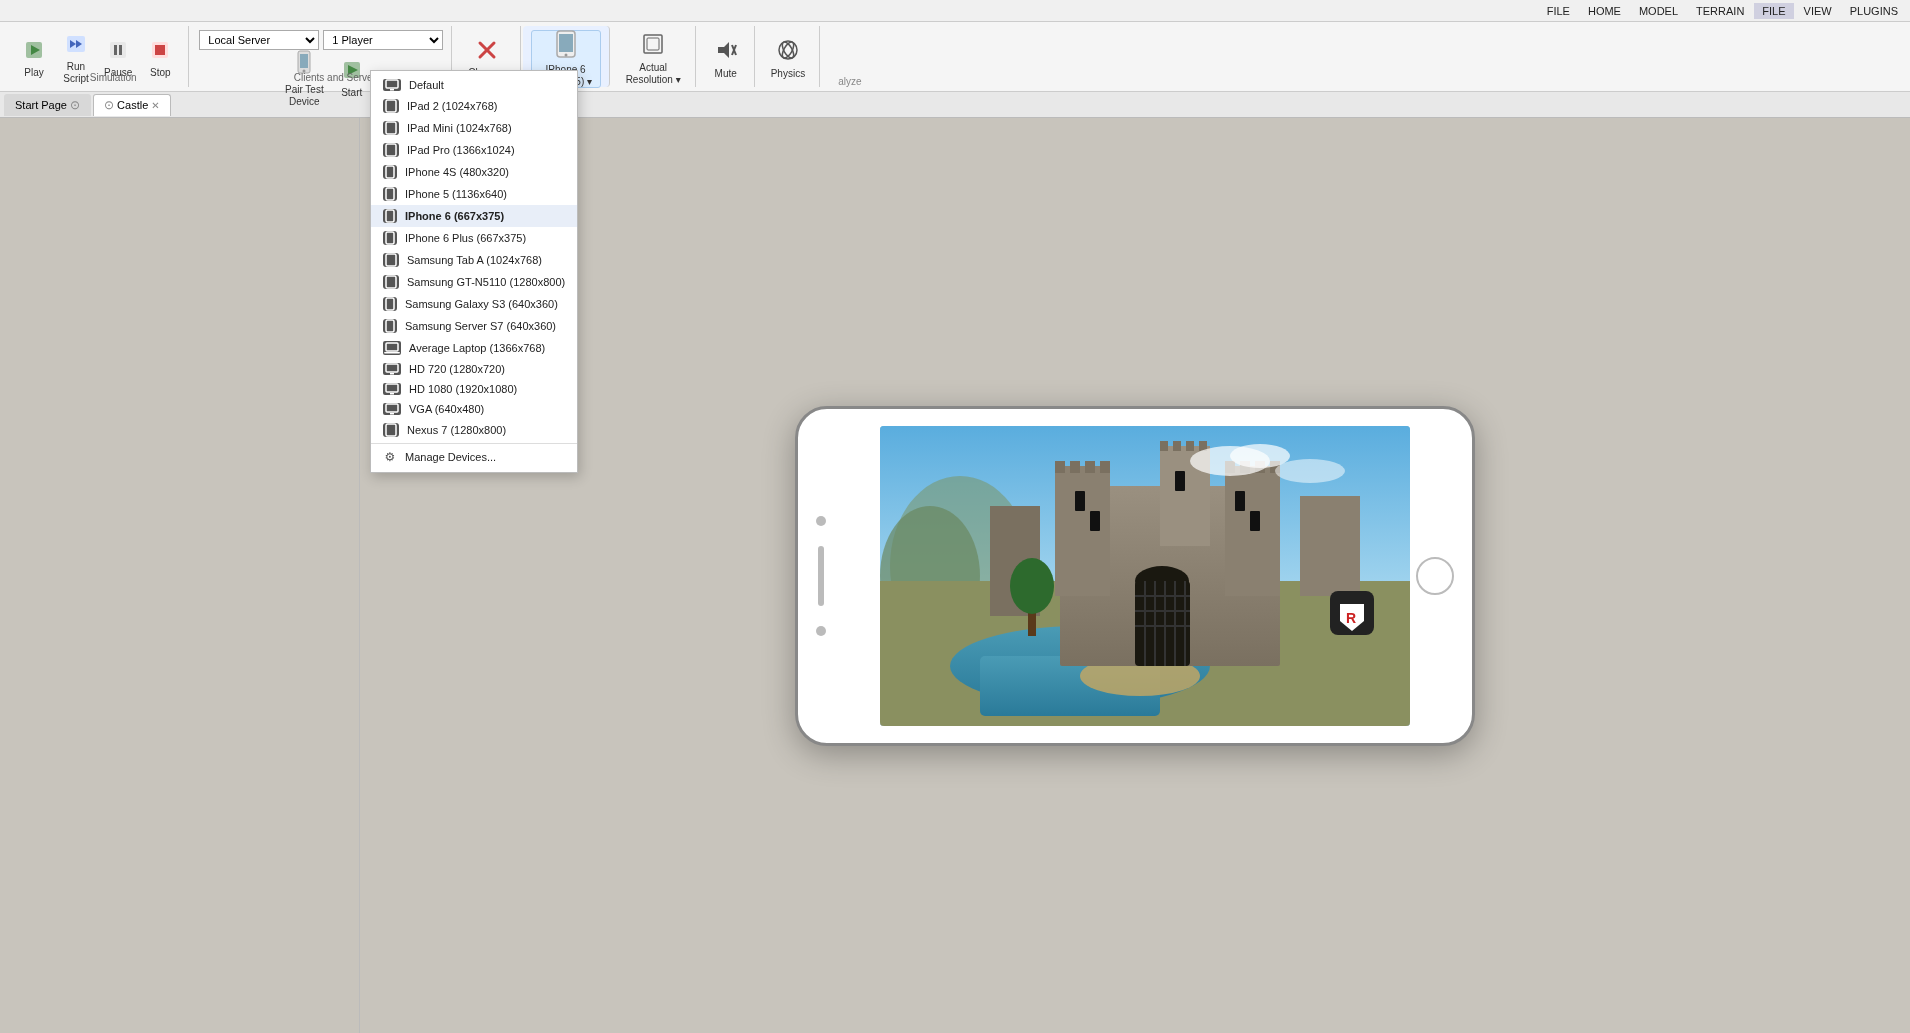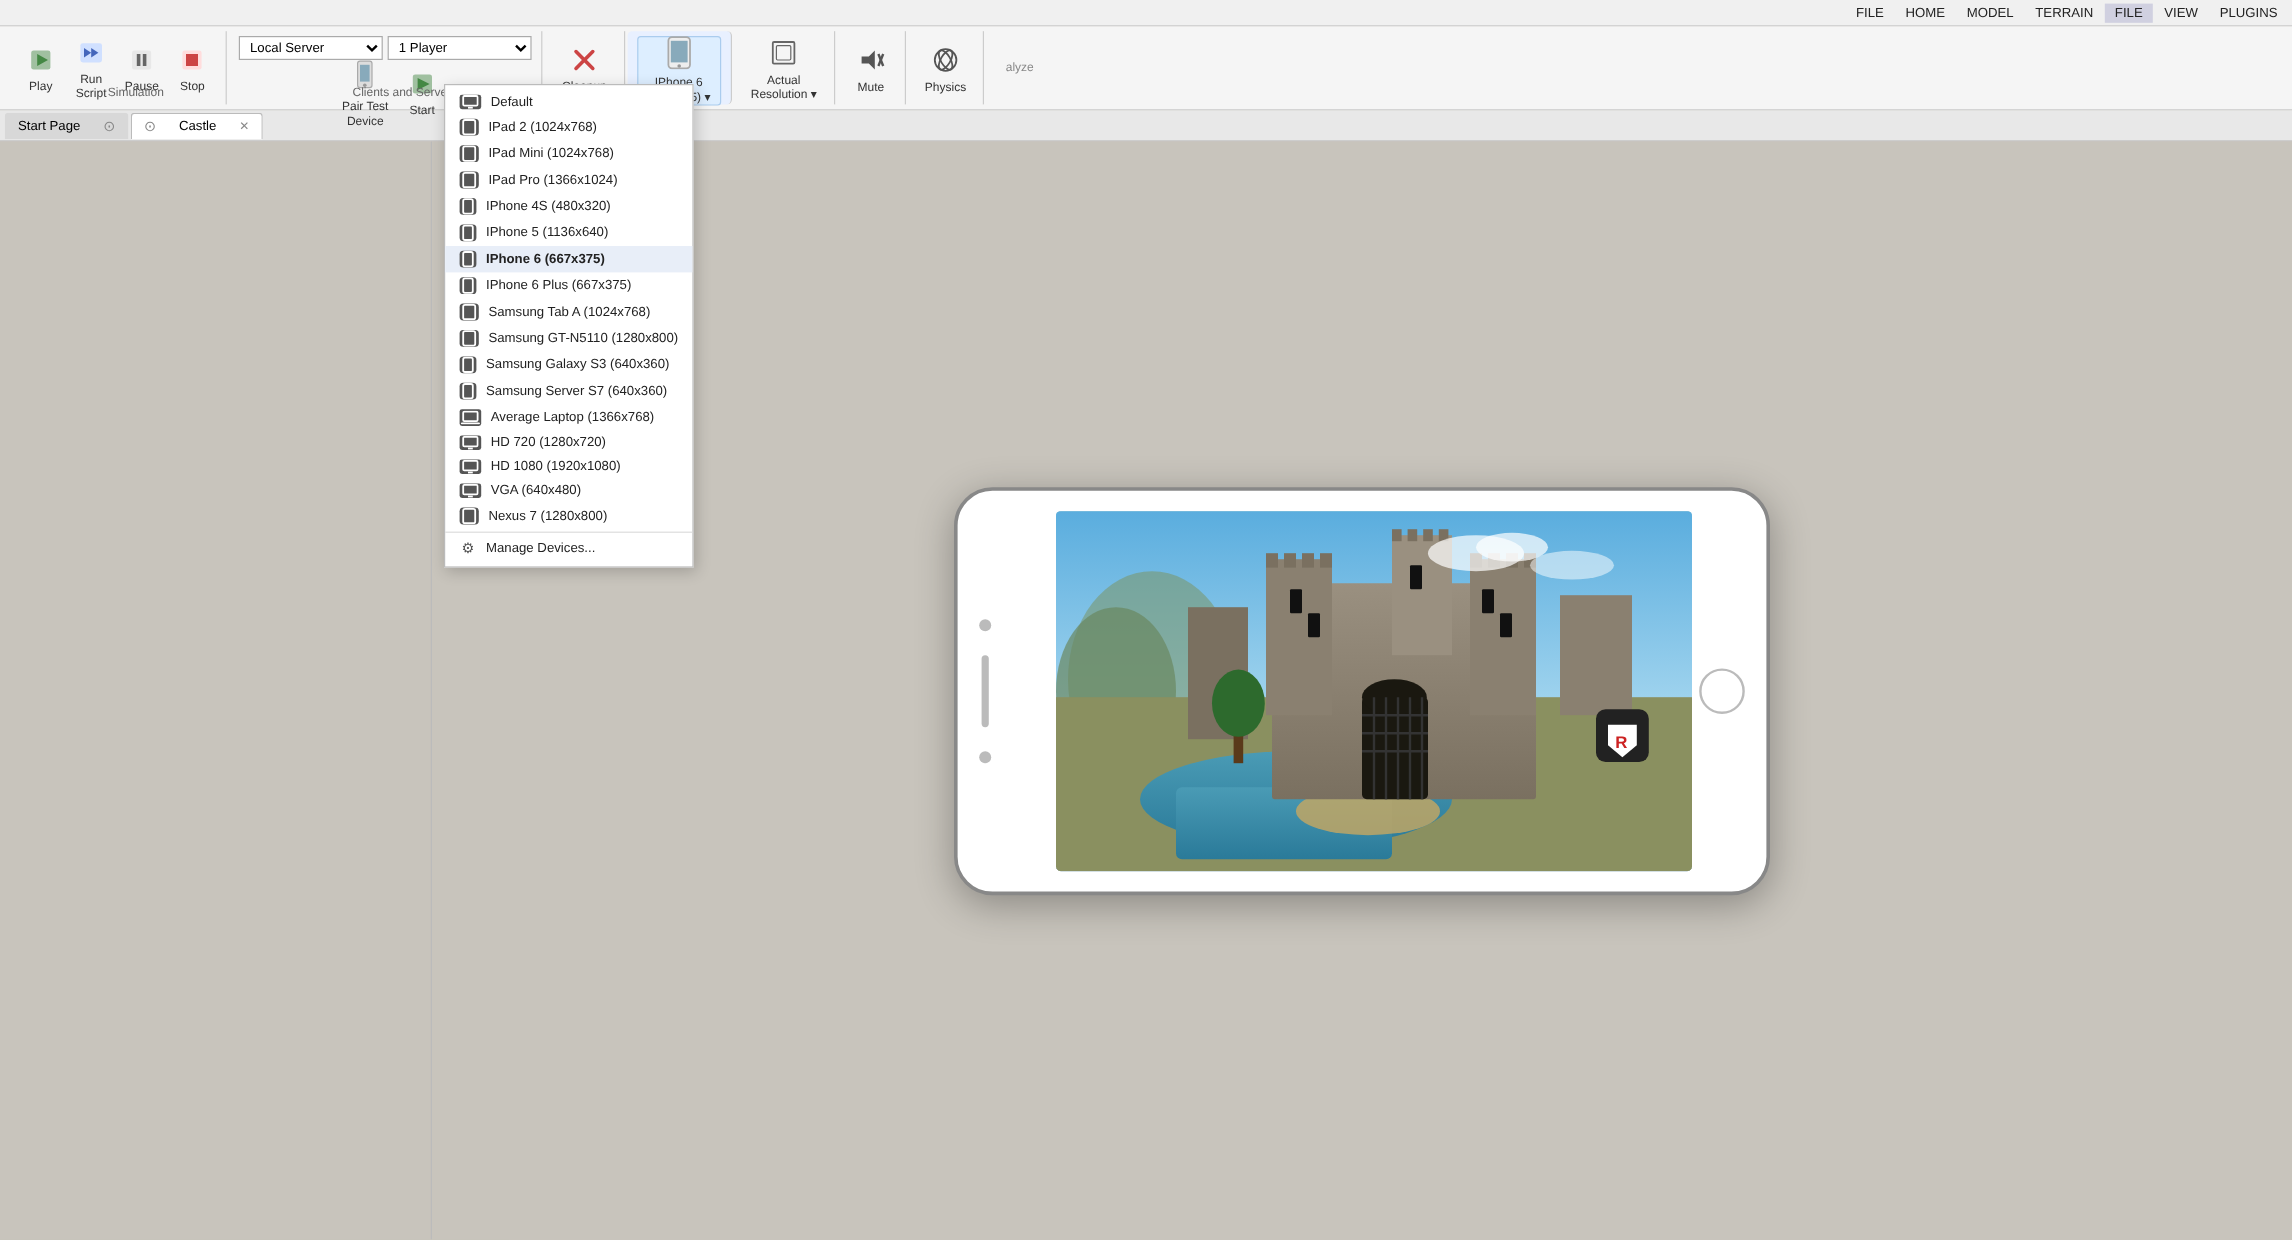--- a/index.html
+++ b/index.html
@@ -100,21 +100,21 @@
       display: flex;
       align-items: center;
       padding: 4px 10px;
       font-size: 11px;
       cursor: pointer;
       border: 1px solid transparent;
       border-bottom: none;
       border-radius: 3px 3px 0 0;
       background: #d8d8d8;
       margin-right: 2px;
-      gap: 19px;
+      gap: 3px;
       height: 22px;
     }
     .tab.active {
       background: white;
       border-color: #bbb;
     }
     .tab .close-btn {
       font-size: 10px;
       color: #888;
       cursor: pointer;
@@ -462,21 +462,21 @@
             <circle cx="12" cy="12" r="9" fill="none" stroke="#555" stroke-width="1.5"></circle>
             <ellipse cx="12" cy="12" rx="9" ry="4" fill="none" stroke="#555" stroke-width="1.5" transform="rotate(60,12,12)"></ellipse>
             <ellipse cx="12" cy="12" rx="9" ry="4" fill="none" stroke="#555" stroke-width="1.5" transform="rotate(-60,12,12)"></ellipse>
           </svg>
         </span>
         <span class="label">Physics</span>
       </button>
     </div>
   </div>
 
-  <div style="display:flex;align-items:center;padding:0 8px;">
+  <div style="display:flex;align-items:flex-end;padding:0 8px;">
     <span class="analyze-label">alyze</span>
   </div>
 </div>
 
 <div class="tabs-bar">
   <div class="tab">
     <span>Start Page</span>
     <span style="font-size:12px; color:#888;">⊙</span>
   </div>
   <div class="tab active">

